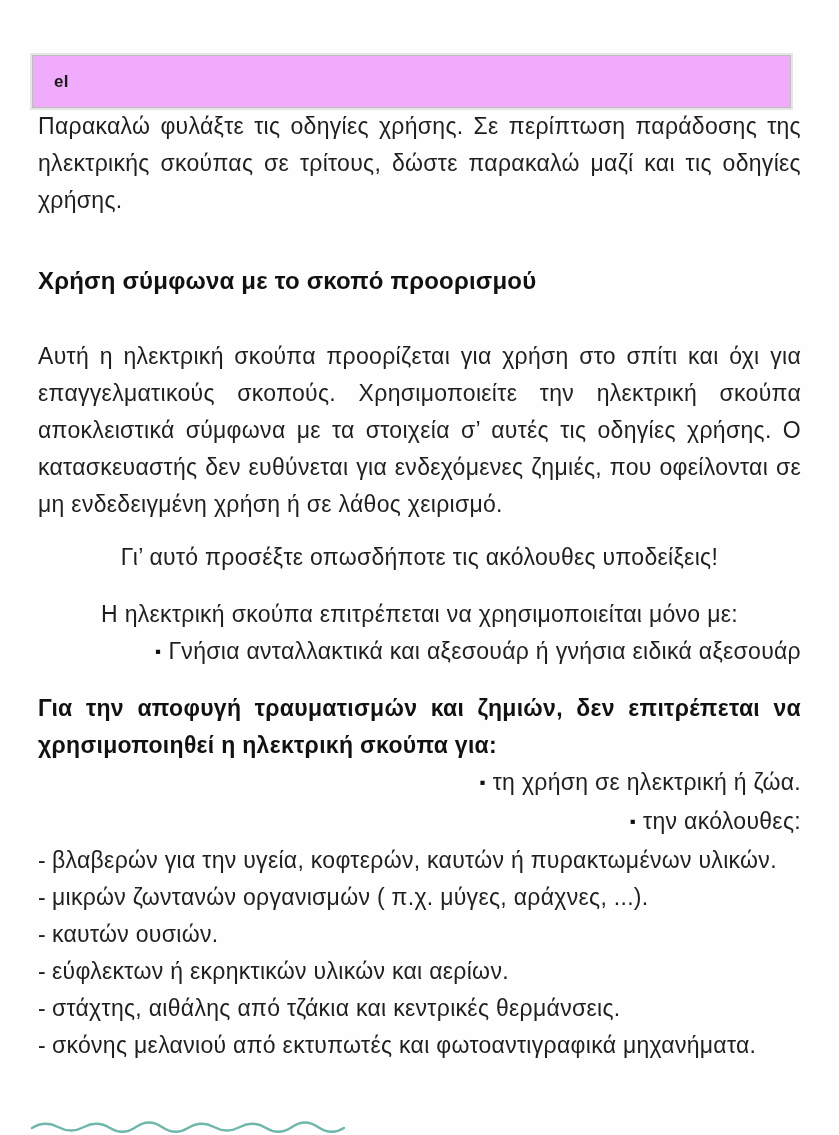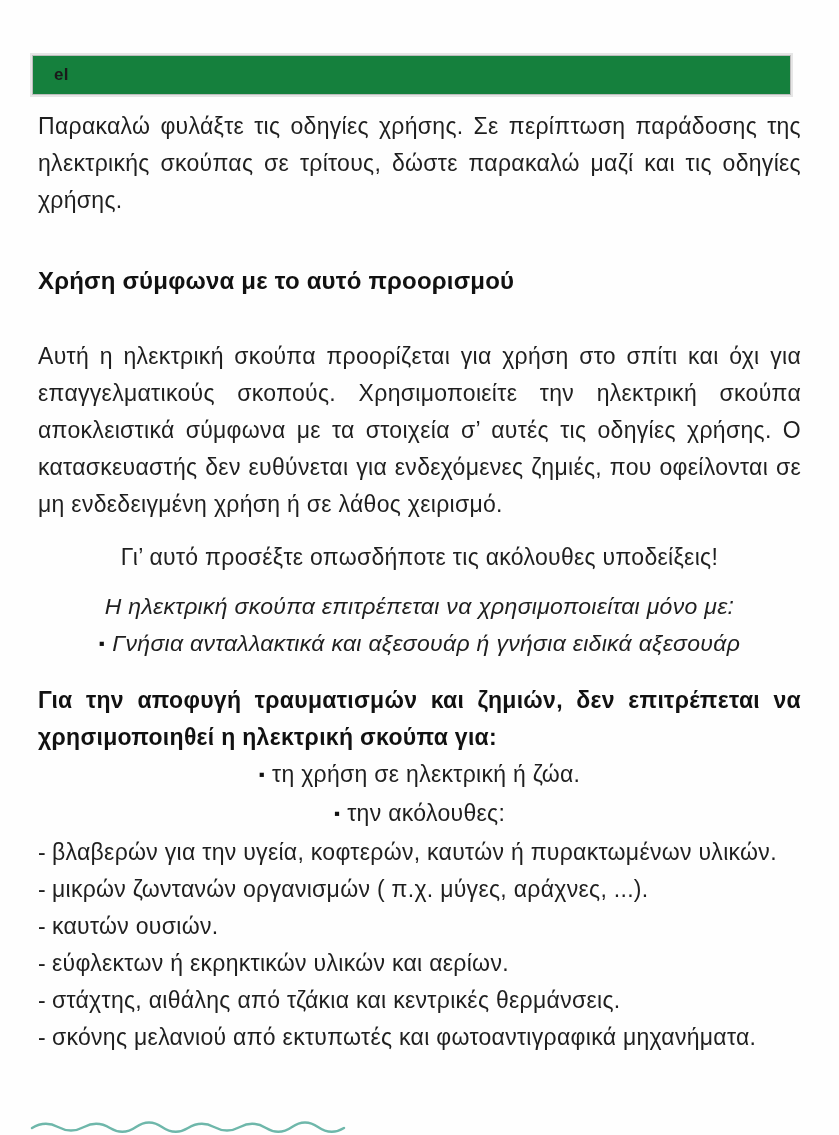--- a/index.html
+++ b/index.html
@@ -9,22 +9,22 @@
     margin:0 auto;
     background:#fefefe;
     font-family:"Liberation Sans","DejaVu Sans",sans-serif;
     color:#1f1f1f;
     overflow:hidden;
     box-sizing:border-box;
   }
   .lang-bar{
     position:absolute;
     left:32px;top:55px;
-    width:759px;height:40px;
-    background:#15803d;
+    width:759px;height:53px;
+    background:#f0abfc;
     border:1px solid #bdbdbd;
     box-shadow:0 0 0 2px #e6e6e6;
     box-sizing:border-box;
     display:flex;align-items:center;
   }
   .lang-label{
     font-size:17px;font-weight:700;color:#1a1a1a;
     padding-left:21px;letter-spacing:.3px;
   }
   .content{
@@ -37,26 +37,26 @@
   .para{margin:0;text-align:justify;}
   .para.left{text-align:center;}
   .section-title{
     margin:46px 0 0 0;
     font-size:24px;line-height:32px;
     font-weight:700;color:#111;
     letter-spacing:.2px;
   }
   .mt28{margin-top:41px;}
   .mt16{margin-top:16px;}
-  .mt12{margin-top:12px;font-style:italic;}
+  .mt12{margin-top:20px;}
   .mt10{margin-top:18px;}
   .bold-intro{font-weight:700;color:#111;}
   .bullet-item{
     padding-left:20px;text-indent:-20px;
-    text-align:center;margin:0;
+    text-align:right;margin:0;
   }
   .bullet-item .marker{
     font-size:17px;
     margin-right:7px;
     position:relative;top:-2px;
     color:#111;
   }
   .dash-item{
     padding-left:15px;text-indent:-15px;
     text-align:justify;margin:0;
@@ -74,21 +74,21 @@
 <div class="page">
 
   <div class="lang-bar">
     <span class="lang-label">el</span>
   </div>
 
   <div class="content">
 
     <p class="para">Παρακαλώ φυλάξτε τις οδηγίες χρήσης. Σε περίπτωση παράδοσης της ηλεκτρικής σκούπας σε τρίτους, δώστε παρακαλώ μαζί και τις οδηγίες χρήσης.</p>
 
-    <h1 class="section-title">Χρήση σύμφωνα με το αυτό προορισμού</h1>
+    <h1 class="section-title">Χρήση σύμφωνα με το σκοπό προορισμού</h1>
 
     <p class="para mt28">Αυτή η ηλεκτρική σκούπα προορίζεται για χρήση στο σπίτι και όχι για επαγγελματικούς σκοπούς. Χρησιμοποιείτε την ηλεκτρική σκούπα αποκλειστικά σύμφωνα με τα στοιχεία σ’ αυτές τις οδηγίες χρήσης. Ο κατασκευαστής δεν ευθύνεται για ενδεχόμενες ζημιές, που οφείλονται σε μη ενδεδειγμένη χρήση ή σε λάθος χειρισμό.</p>
 
     <p class="para left mt16">Γι’ αυτό προσέξτε οπωσδήποτε τις ακόλουθες υποδείξεις!</p>
 
     <div class="mt12">
       <p class="para left">Η ηλεκτρική σκούπα επιτρέπεται να χρησιμοποιείται μόνο με:</p>
       <p class="bullet-item"><span class="marker">▪</span><span>Γνήσια ανταλλακτικά και αξεσουάρ ή γνήσια ειδικά αξεσουάρ</span></p>
     </div>
 

